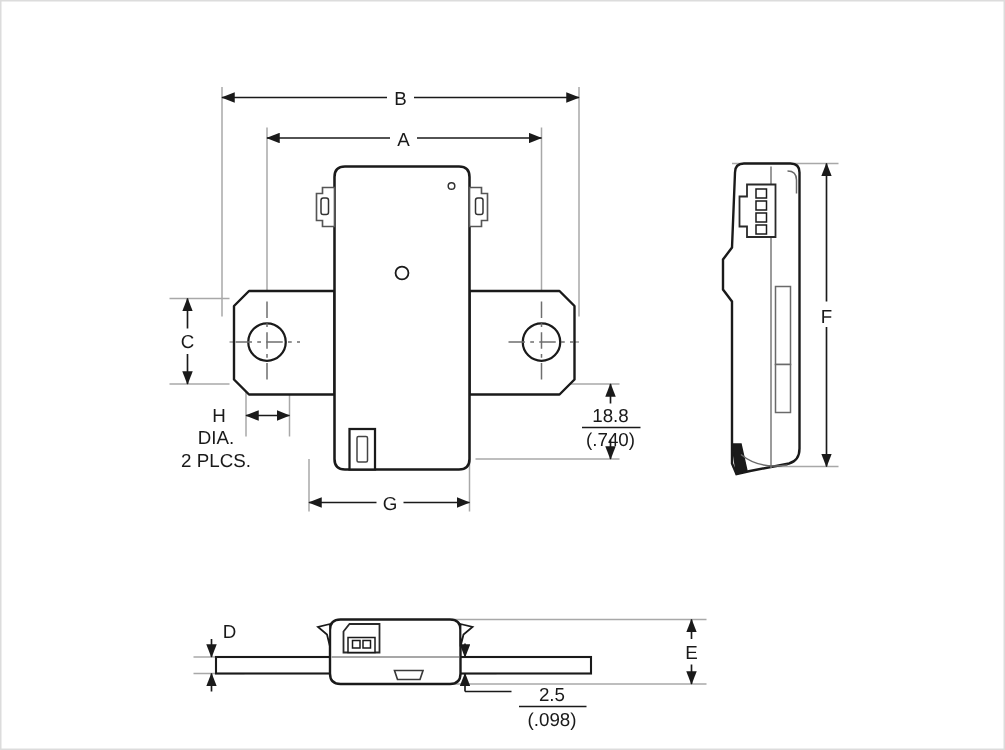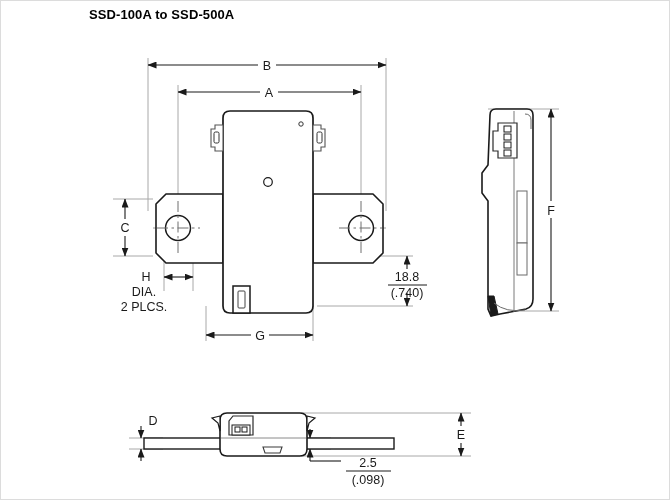--- a/index.html
+++ b/index.html
@@ -37,21 +37,20 @@
     font-size: 12.5px;
     fill: #1a1a1a;
     font-weight: normal;
   }
 </style>
 </head>
 <body>
 
 <div id="page">
 
-  <div id="drawing-title">SSD-100A to SSD-500A</div>
 
   <svg id="cad-svg" width="670" height="500" viewBox="0 0 670 500">
 
     <defs>
       <marker id="arrHead" markerWidth="9" markerHeight="7" refX="8.5" refY="3.5" orient="auto" markerUnits="userSpaceOnUse">
         <polygon points="0,0 9,3.5 0,7" fill="#1a1a1a"></polygon>
       </marker>
       <marker id="arrTail" markerWidth="9" markerHeight="7" refX="0.5" refY="3.5" orient="auto" markerUnits="userSpaceOnUse">
         <polygon points="9,0 0,3.5 9,7" fill="#1a1a1a"></polygon>
       </marker>

